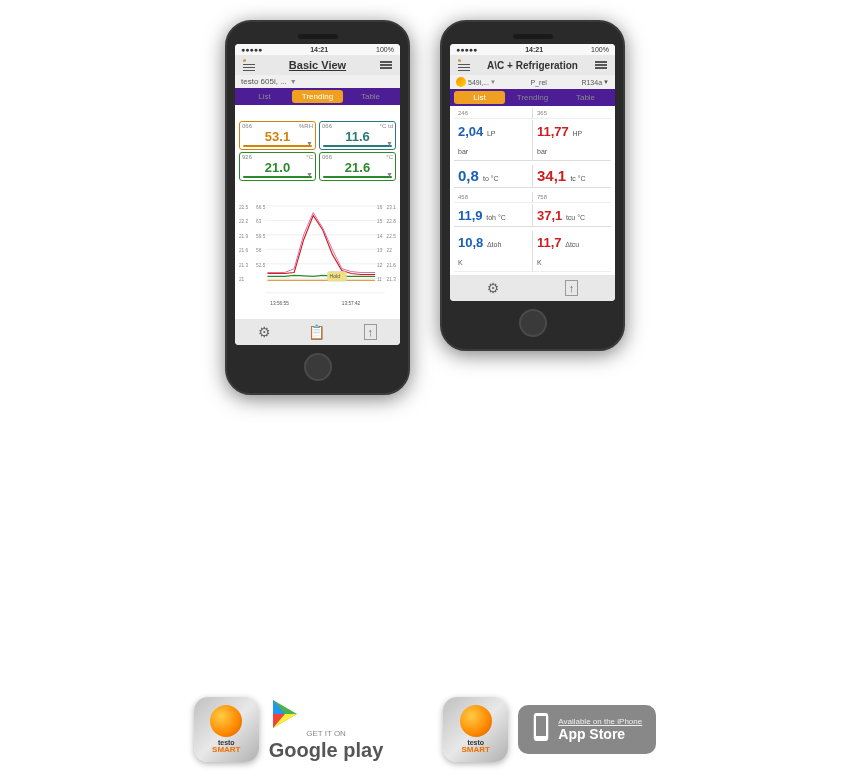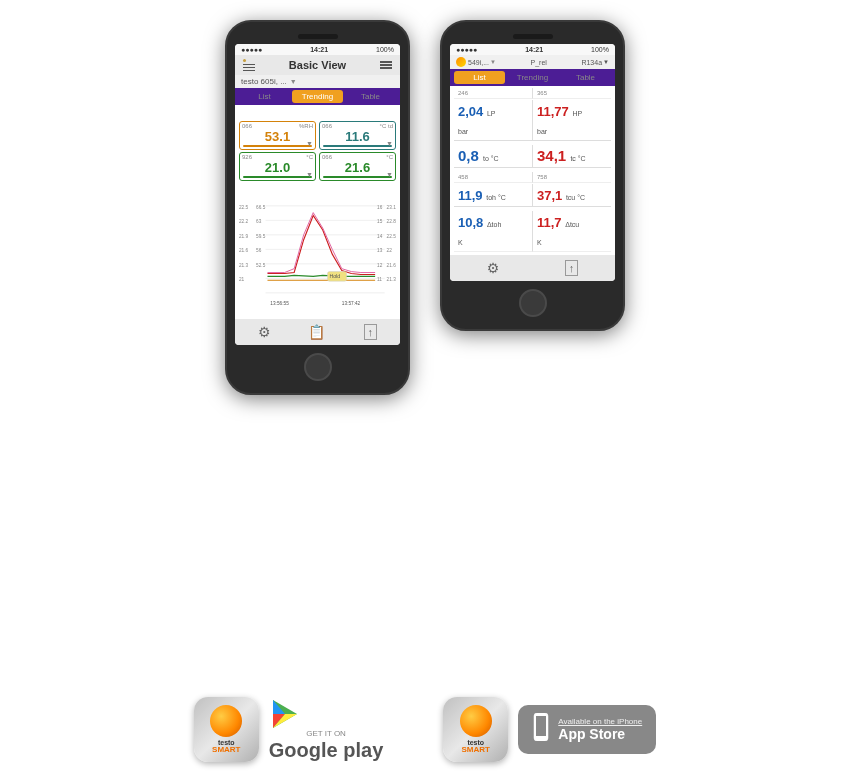--- a/index.html
+++ b/index.html
@@ -83,20 +83,21 @@
     }
     .app-header .menu-icon {
       color: #c8a040;
       font-size: 12px;
       line-height: 1;
     }
     .app-header .title {
       font-size: 11px;
       font-weight: bold;
       color: #333;
+      text-decoration: underline;
     }
 
     
     .device-row {
       background: #f0f0f0;
       padding: 2px 6px;
       font-size: 8px;
       color: #555;
       display: flex;
       align-items: center;
@@ -506,20 +507,36 @@
       <div class="phone-speaker"></div>
     </div>
     <div class="phone-screen">
 
       <div class="status-bar">
         <span>●●●●●</span>
         <span style="font-weight:bold;">14:21</span>
         <span>100%</span>
       </div>
 
+      <div class="rphone-header-row">
+        <span style="display:flex;flex-direction:column;gap:1.5px;">
+          <span style="display:flex;gap:1px;">
+            <span style="width:3px;height:3px;background:#c8a040;border-radius:50%;"></span>
+          </span>
+          <span style="display:block;width:12px;height:1.5px;background:#555;"></span>
+          <span style="display:block;width:12px;height:1.5px;background:#555;"></span>
+          <span style="display:block;width:12px;height:1.5px;background:#555;"></span>
+        </span>
+        <span style="font-size:10px;font-weight:bold;color:#333;">A\C + Refrigeration</span>
+        <span style="display:flex;flex-direction:column;gap:1.5px;">
+          <span style="display:block;width:12px;height:1.5px;background:#555;"></span>
+          <span style="display:block;width:12px;height:1.5px;background:#555;"></span>
+          <span style="display:block;width:12px;height:1.5px;background:#555;"></span>
+        </span>
+      </div>
 
       <div class="rphone-sub-row">
         <span style="display:flex;align-items:center;">
           <span class="sensor-icon"></span>
           <span>549i,...</span>
           <span style="font-size:6px;color:#888;margin-left:1px;">▼</span>
         </span>
         <span>P_rel</span>
         <span style="display:flex;align-items:center;gap:1px;">
           <span>R134a</span>

